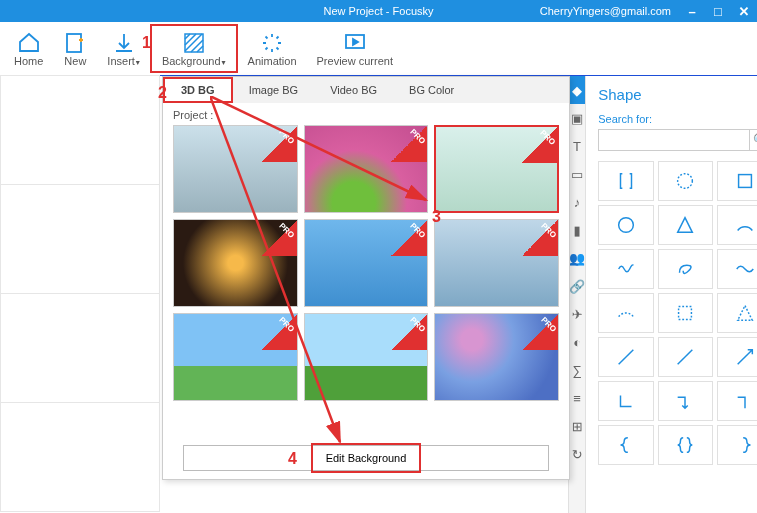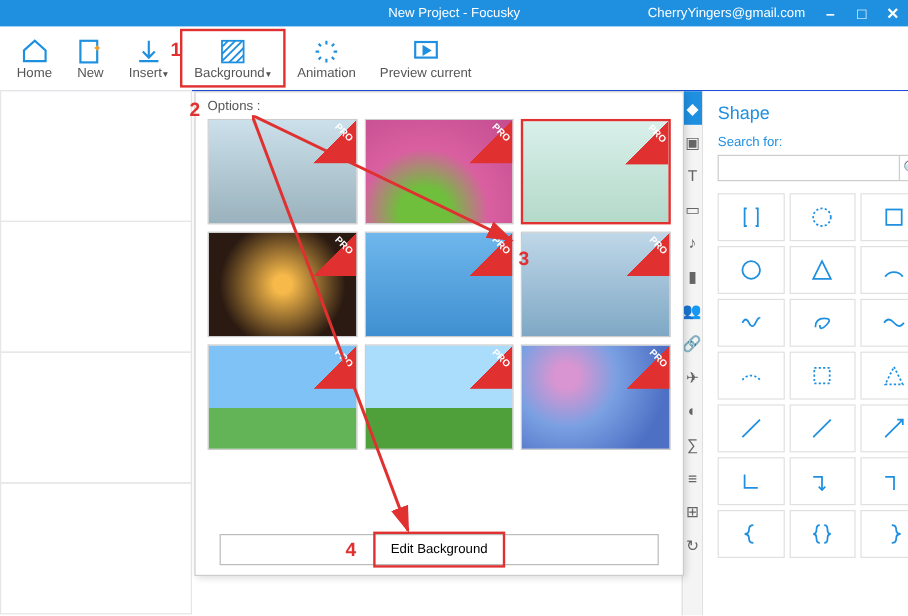--- a/index.html
+++ b/index.html
@@ -252,21 +252,27 @@
       <div class="shape-cell">
           <svg viewBox="0 0 24 24">
             <path d="M10 4q4 0 4 4t4 4q-4 0-4 4t-4 4"></path>
           </svg>
         </div>
     </div>
   </div>
 </div>
 
 <div class="popup">
-  <div class="preset-label">Options :</div>
+  <div class="bgtabs">
+    <div class="bgtab active">3D BG</div>
+    <div class="bgtab">Image BG</div>
+    <div class="bgtab">Video BG</div>
+    <div class="bgtab">BG Color</div>
+  </div>
+  <div class="preset-label">Project :</div>
   <div class="grid-wrap">
     <div class="thumb-grid">
       <div class="thumb t1">
           <div class="pro">
             <span>PRO</span>
           </div>
         </div>
       <div class="thumb t2">
           <div class="pro">
             <span>PRO</span>

